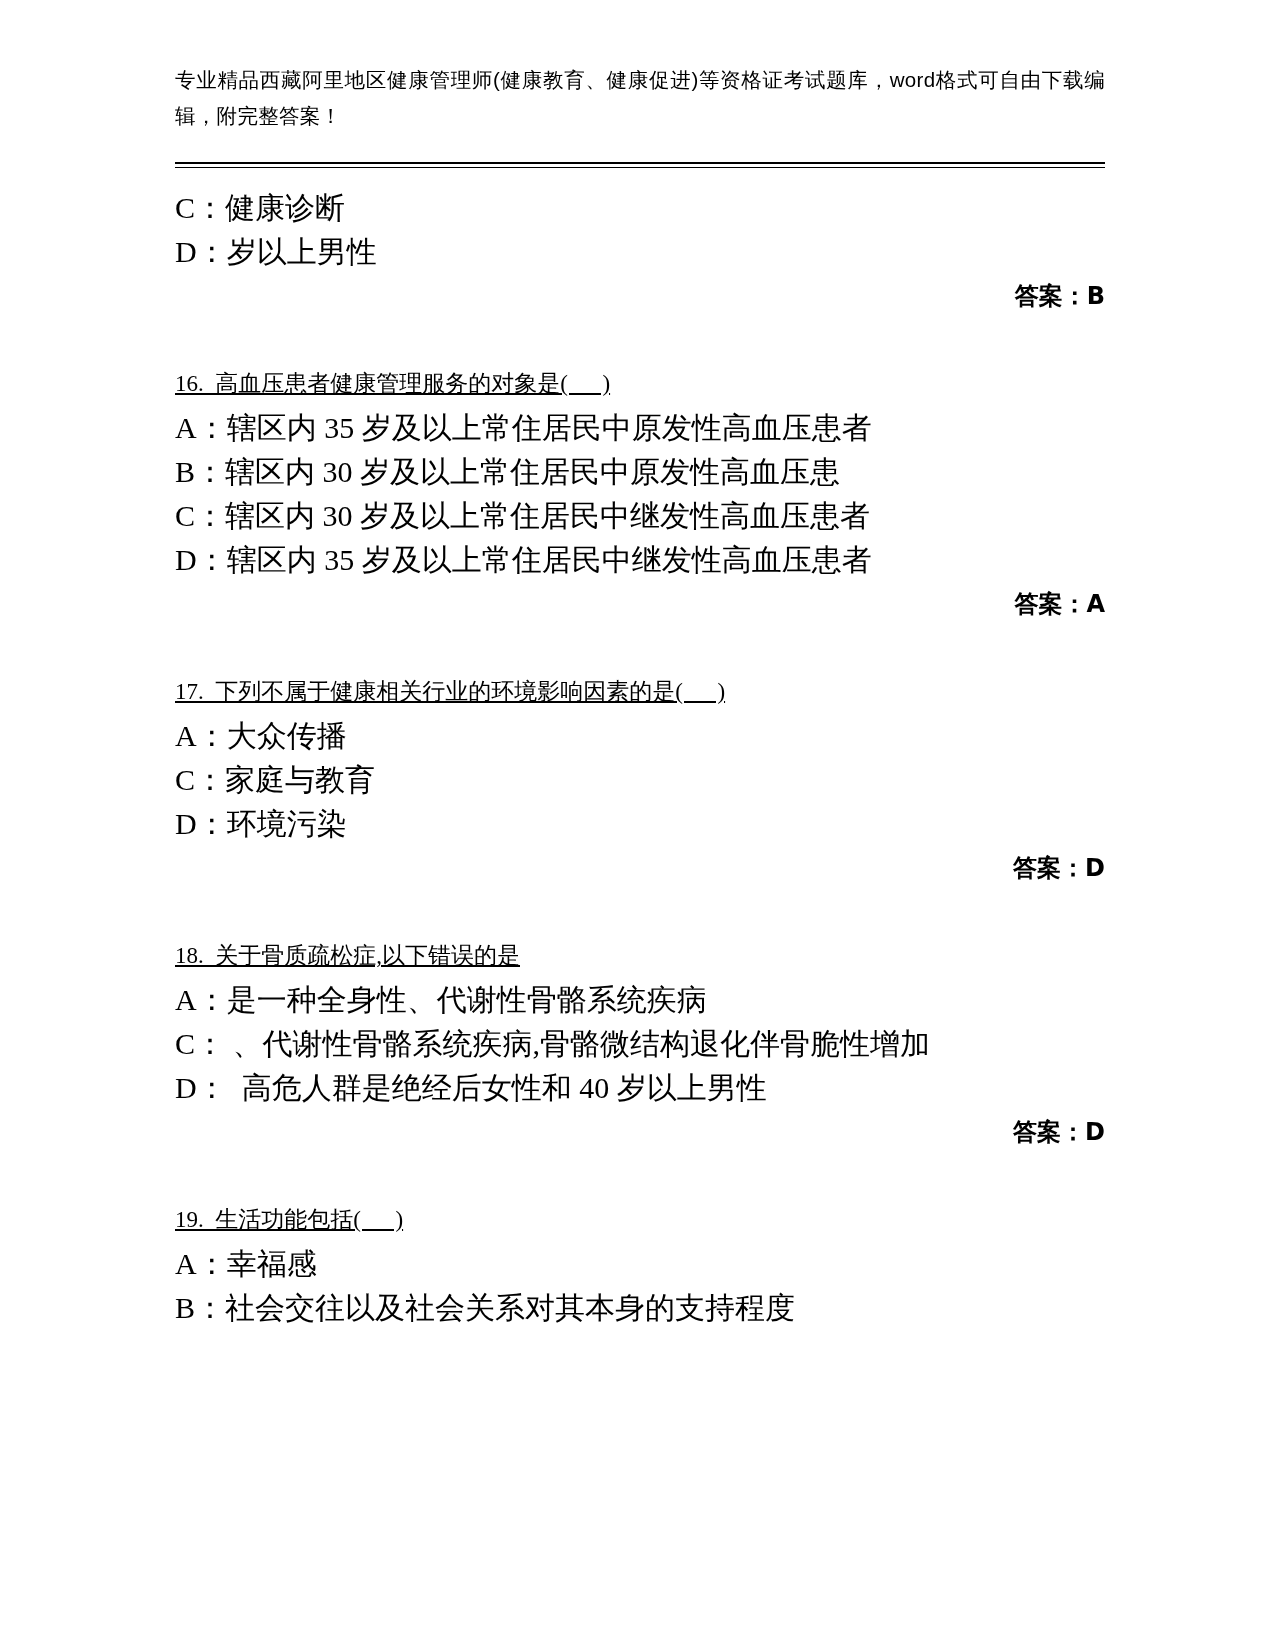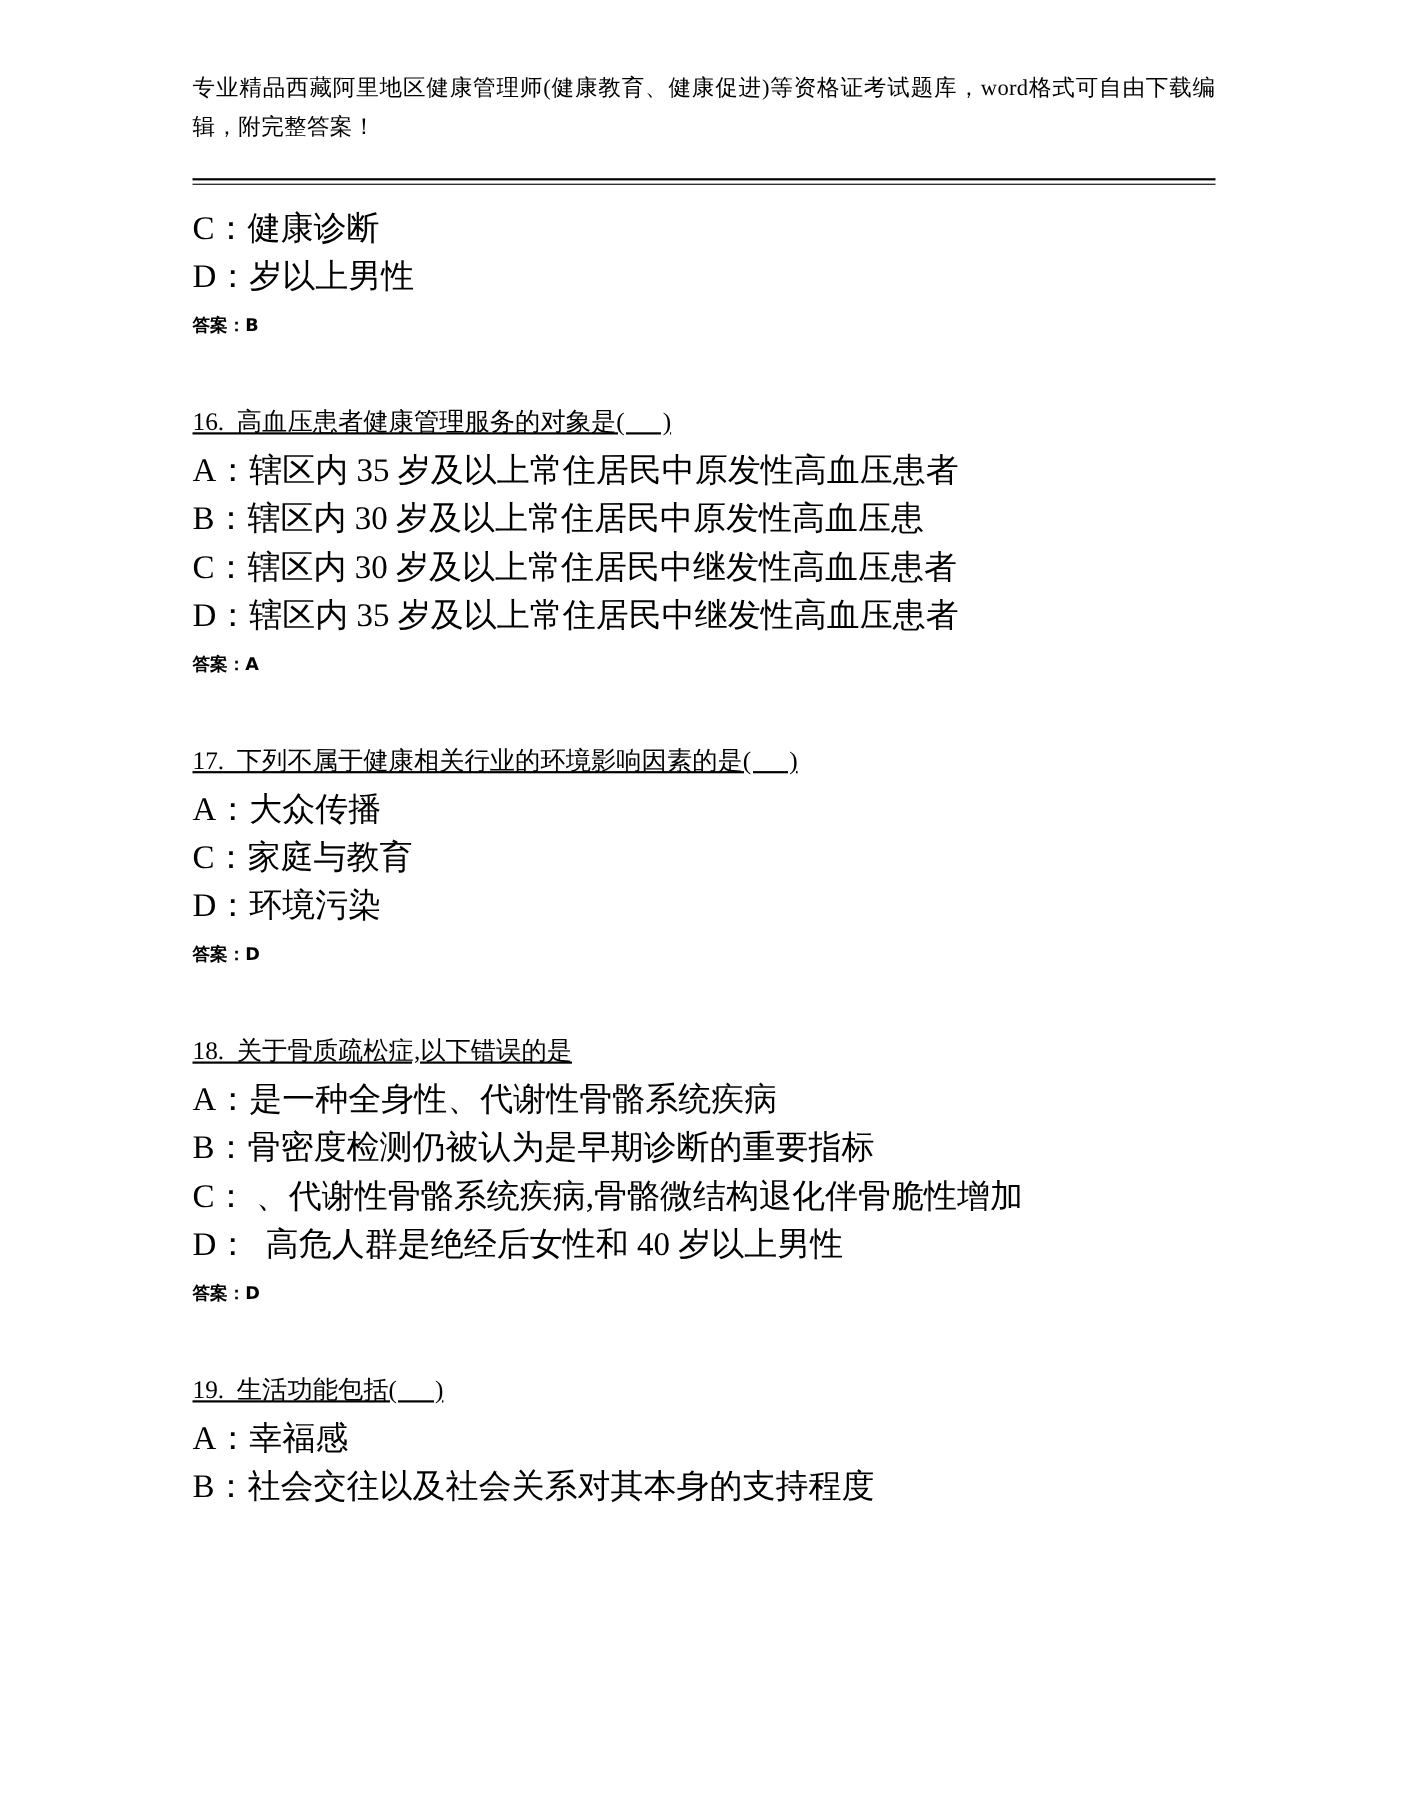--- a/index.html
+++ b/index.html
@@ -14,21 +14,21 @@
     color: #000000;
     position: relative;
   }
   .page {
     box-sizing: border-box;
     width: 1275px;
     height: 1650px;
     padding: 62px 170px 0 175px;
   }
   .header-text {
-    font-family: Liberation Serif, serif;
+    font-family: Liberation Sans, sans-serif;
     font-size: 20.5px;
     line-height: 36px;
     letter-spacing: 0.3px;
     color: #000;
     text-align: justify;
   }
   .header-rule {
     margin-top: 28px;
     border-top: 2px solid #000;
     border-bottom: 1px solid #000;
@@ -44,23 +44,24 @@
     white-space: pre-wrap;
   }
   .q-line {
     font-size: 23px;
     line-height: 44px;
     white-space: pre-wrap;
     text-decoration: underline;
   }
   .ans-line {
     font-family: "DejaVu Sans", "Liberation Sans", sans-serif;
-    font-size: 16px;
+    font-size: 24px;
     font-weight: bold;
     line-height: 44px;
+    text-align: right;
   }
   .group {
     margin-bottom: 0;
   }
   .gap {
     height: 44px;
   }
 </style>
 </head>
 <body>
@@ -98,21 +99,20 @@
       <div class="line">C：家庭与教育</div>
       <div class="line">D：环境污染</div>
       <div class="ans-line">答案：D</div>
     </div>
 
     <div class="gap"></div>
 
     <div class="group">
       <div class="q-line">18.  关于骨质疏松症,以下错误的是</div>
       <div class="line">A：是一种全身性、代谢性骨骼系统疾病</div>
-      <div class="line">B：骨密度检测仍被认为是早期诊断的重要指标</div>
       <div class="line">C： 、代谢性骨骼系统疾病,骨骼微结构退化伴骨脆性增加</div>
       <div class="line">D：  高危人群是绝经后女性和 40 岁以上男性</div>
       <div class="ans-line">答案：D</div>
     </div>
 
     <div class="gap"></div>
 
     <div class="group">
       <div class="q-line">19.  生活功能包括(      )</div>
       <div class="line">A：幸福感</div>

